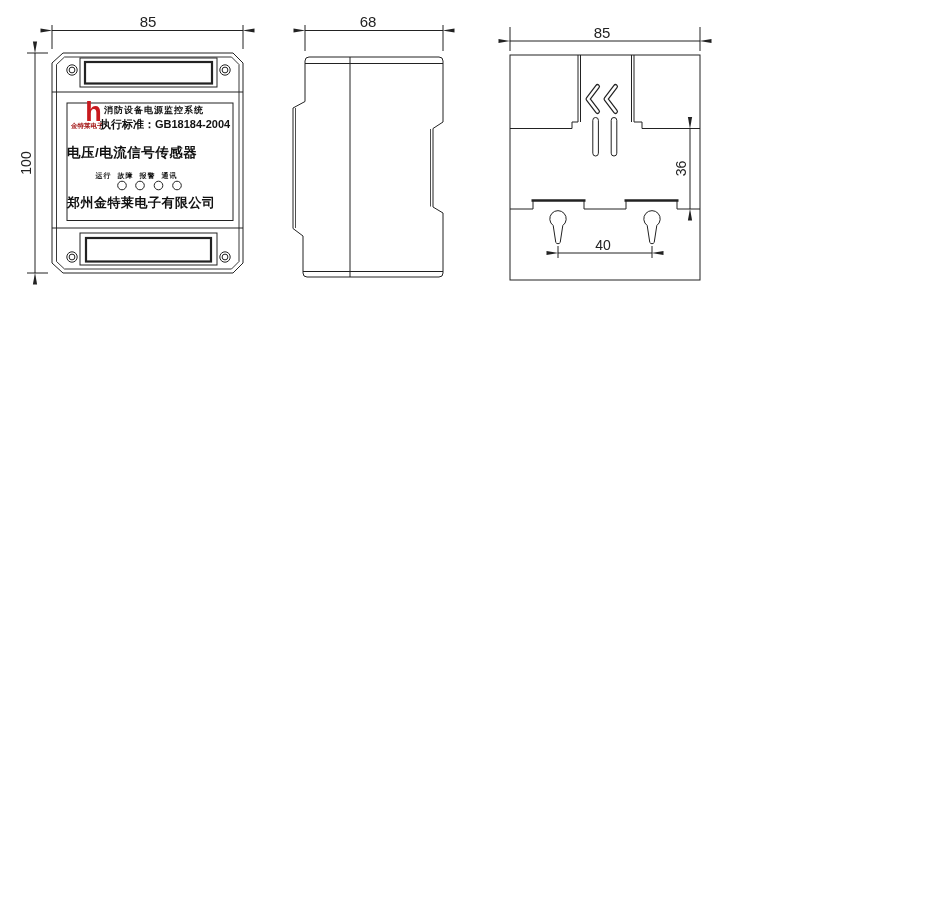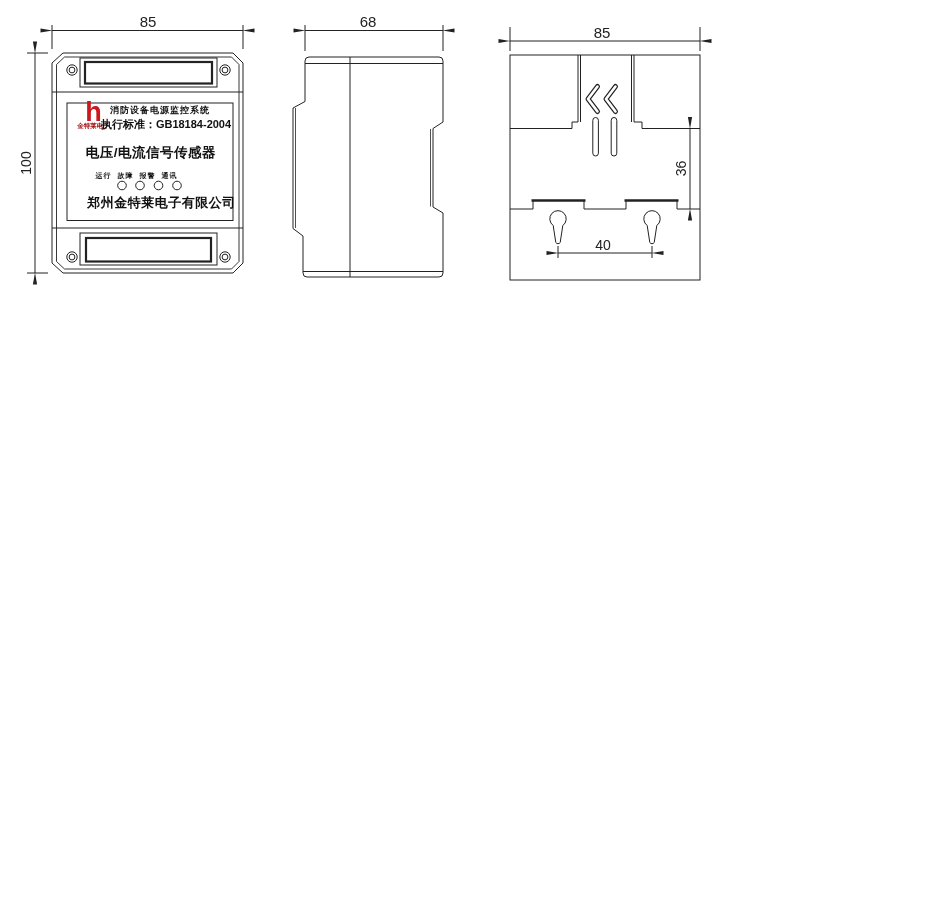--- a/index.html
+++ b/index.html
@@ -1,21 +1,21 @@
 <!DOCTYPE html>
 <html><head>
 <meta charset="utf-8">
 <style>
   html,body{margin:0;padding:0;background:#ffffff;}
   #stage{position:relative;width:948px;height:900px;background:#ffffff;overflow:hidden;
          font-family:"Liberation Sans",sans-serif;}
   #lineart{position:absolute;left:0;top:0;}
   .dimtext{fill:#222;font-family:"Liberation Sans",sans-serif;font-size:15px;}
   .ov{position:absolute;color:#111;font-family:"Liberation Sans",sans-serif;font-weight:bold;
-      text-align:center;white-space:nowrap;line-height:1;}
+      white-space:nowrap;line-height:1;}
   .ov-sys{left:104px;top:106px;width:112px;font-size:9px;letter-spacing:1px;}
   .ov-std{left:100px;top:119px;width:132px;font-size:11px;letter-spacing:0px;}
   .ov-prod{left:67px;top:146px;width:168px;font-size:13.5px;letter-spacing:0.5px;}
   .ov-leds{left:59px;top:172px;width:155px;font-size:7px;display:flex;justify-content:center;gap:6px;letter-spacing:1px;}
   .ov-co{left:67px;top:196px;width:189px;font-size:13px;letter-spacing:0.5px;}
   .ov-logocap{left:71px;top:123px;width:45px;font-size:6.5px;color:#a31515;letter-spacing:0px;}
 </style>
 </head>
 <body>
 

